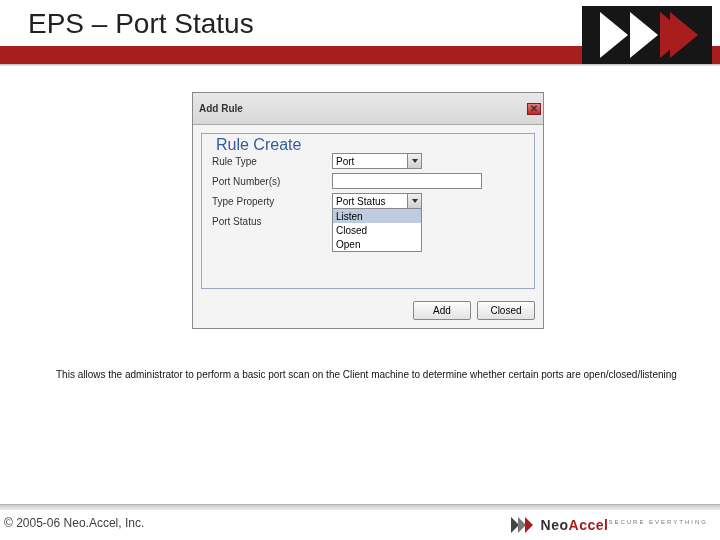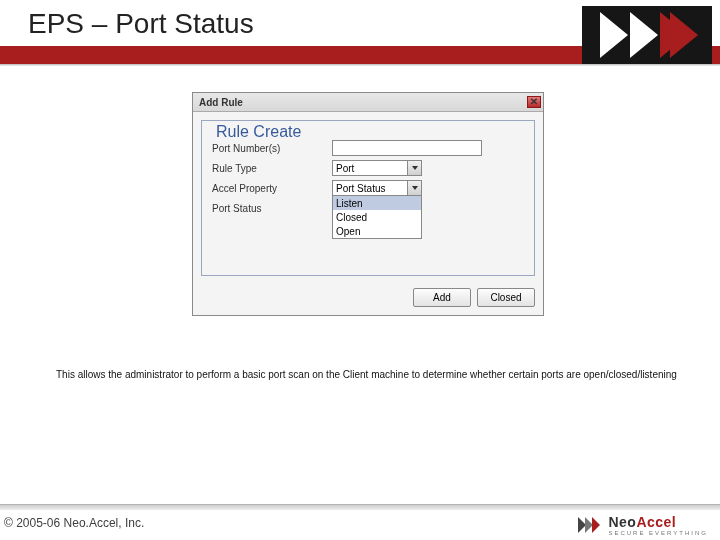--- a/index.html
+++ b/index.html
@@ -6,21 +6,21 @@
   body { width: 720px; height: 540px; font-family: Arial, sans-serif; background: #fff; position: relative; overflow: hidden; }
 
   .header { position: relative; height: 64px; background: #fff; padding-left: 31px; }
   .header-bar { position: absolute; left: 0; right: 0; top: 46px; height: 18px; background: #a81e1e; }
   .header-title { position: absolute; left: 28px; top: 8px; font-size: 28px; color: #222; font-weight: 400; }
   .header-arrows { position: absolute; right: 8px; top: 6px; }
   .header-arrows svg { display: block; }
   .header-divider { position: absolute; left: 0; right: 0; top: 64px; height: 2px; background: linear-gradient(to bottom, #bbb, #eee); }
 
   .dialog { position: absolute; left: 192px; top: 92px; width: 352px; border: 1px solid #8a8a8a; background: #f4f4f4; font-size: 10px; font-family: Tahoma, Arial, sans-serif; }
-  .dialog-titlebar { height: 19px; background: linear-gradient(#e8e8e8,#d8d8d8); border-bottom: 1px solid #aaa; display: flex; align-items: center; padding: 0 2px 0 6px; }
+  .dialog-titlebar { height: 32px; background: linear-gradient(#e8e8e8,#d8d8d8); border-bottom: 1px solid #aaa; display: flex; align-items: center; padding: 0 2px 0 6px; }
   .dialog-titlebar span { font-weight: bold; font-size: 10px; color: #333; }
   .dialog-close { margin-left: auto; width: 14px; height: 12px; background: linear-gradient(#e57a7a,#b82a2a); border: 1px solid #8a1a1a; display: flex; align-items: center; justify-content: center; color: #fff; font-size: 9px; line-height: 1; cursor: pointer; }
   .dialog-body { padding: 8px 8px 6px 8px; position: relative; }
   .fieldset { border: 1px solid #9aa6c2; padding: 18px 10px 12px 10px; position: relative; background: #f4f4f4; }
   .legend { position: absolute; left: 10px; top: 2px; background: #f4f4f4; padding: 0 4px; color: #375a9c; font-size: 16px; }
   .form-row { display: flex; align-items: center; height: 18px; margin-bottom: 2px; }
   .form-label { width: 120px; color: #333; font-size: 10px; }
   .form-input { flex: 1; height: 16px; border: 1px solid #888; background: #fff; font-size: 10px; padding: 0 3px; display: flex; align-items: center; position: relative; }
   .form-input.narrow { max-width: 90px; }
   .form-input.wide { max-width: 150px; }
@@ -31,21 +31,21 @@
   .dropdown-list .opt.sel { background: #bfcbe0; }
   .button-row { display: flex; justify-content: flex-end; gap: 6px; padding: 6px 8px 8px 0; }
   .btn { min-width: 58px; height: 19px; border: 1px solid #888; background: linear-gradient(#fdfdfd,#e3e3e3); font-size: 10px; display: flex; align-items: center; justify-content: center; cursor: pointer; border-radius: 2px; }
 
   .caption { position: absolute; left: 56px; top: 368px; right: 40px; font-size: 10px; line-height: 1.35; color: #111; }
 
   .footer-line { position: absolute; left: 0; right: 0; bottom: 30px; height: 6px; background: linear-gradient(to bottom, #ccc 0%, #eee 100%); border-top: 1px solid #b5b5b5; }
   .copyright { position: absolute; left: 4px; bottom: 10px; font-size: 12px; color: #404040; }
   .logo { position: absolute; right: 12px; bottom: 4px; display: flex; align-items: center; gap: 6px; }
   .logo-mark svg { display: block; }
-  .logo-text { display: flex; flex-direction: column; line-height: 1; }
+  .logo-text { display: flex; flex-direction: row; line-height: 1; }
   .logo-text .t1 { font-size: 14px; font-weight: bold; letter-spacing: 0.5px; }
   .logo-text .t1 .neo { color: #333; }
   .logo-text .t1 .accel { color: #a81e1e; }
   .logo-text .t2 { font-size: 6px; color: #777; letter-spacing: 2px; margin-top: 1px; }
 </style>
 </head>
 <body>
 
 <div class="header">
   <div class="header-title">EPS – Port Status</div>
@@ -67,36 +67,36 @@
     <span>Add Rule</span>
     <div class="dialog-close">
       <span>✕</span>
     </div>
   </div>
   <div class="dialog-body">
     <div class="fieldset">
       <div class="legend">Rule Create</div>
 
       <div class="form-row">
-        <div class="form-label">Port Number(s)</div>
-        <div class="form-input wide">
-          <span></span>
-        </div>
-      </div>
-
-      <div class="form-row">
         <div class="form-label">Rule Type</div>
         <div class="form-input narrow">
           <span>Port</span>
           <div class="combo-arrow"></div>
         </div>
       </div>
 
       <div class="form-row">
-        <div class="form-label">Accel Property</div>
+        <div class="form-label">Port Number(s)</div>
+        <div class="form-input wide">
+          <span></span>
+        </div>
+      </div>
+
+      <div class="form-row">
+        <div class="form-label">Type Property</div>
         <div class="form-input narrow">
           <span>Port Status</span>
           <div class="combo-arrow"></div>
         </div>
       </div>
 
       <div class="form-row">
         <div class="form-label">Port Status</div>
         <div class="form-input narrow">
           <span>Listen</span>

